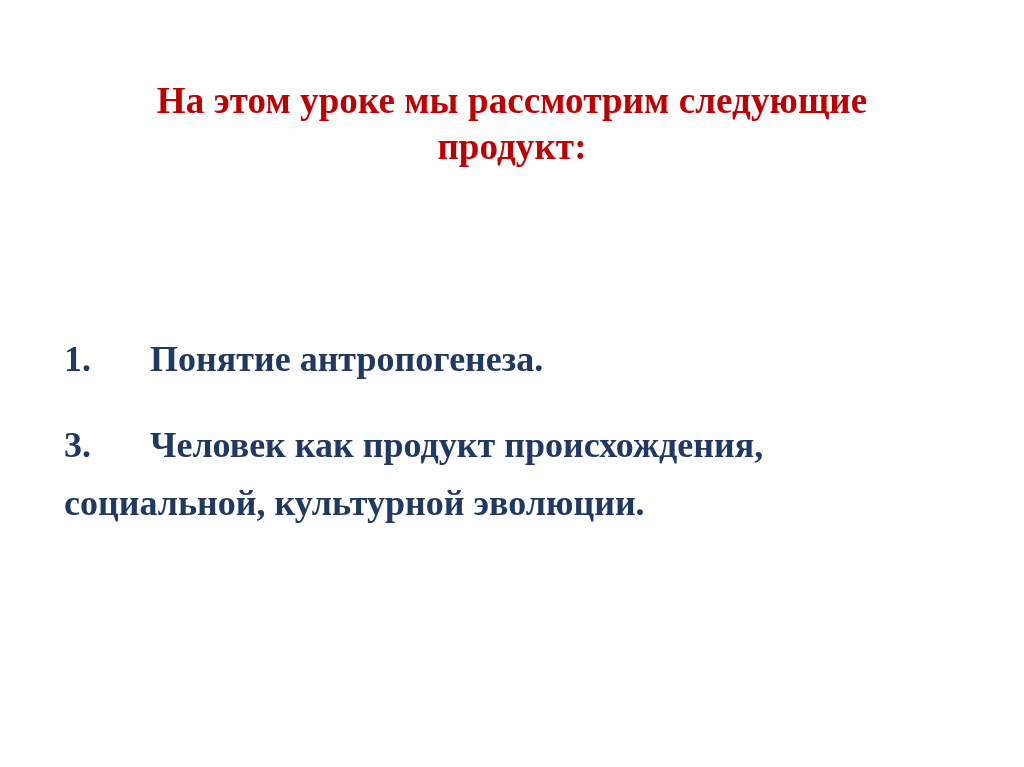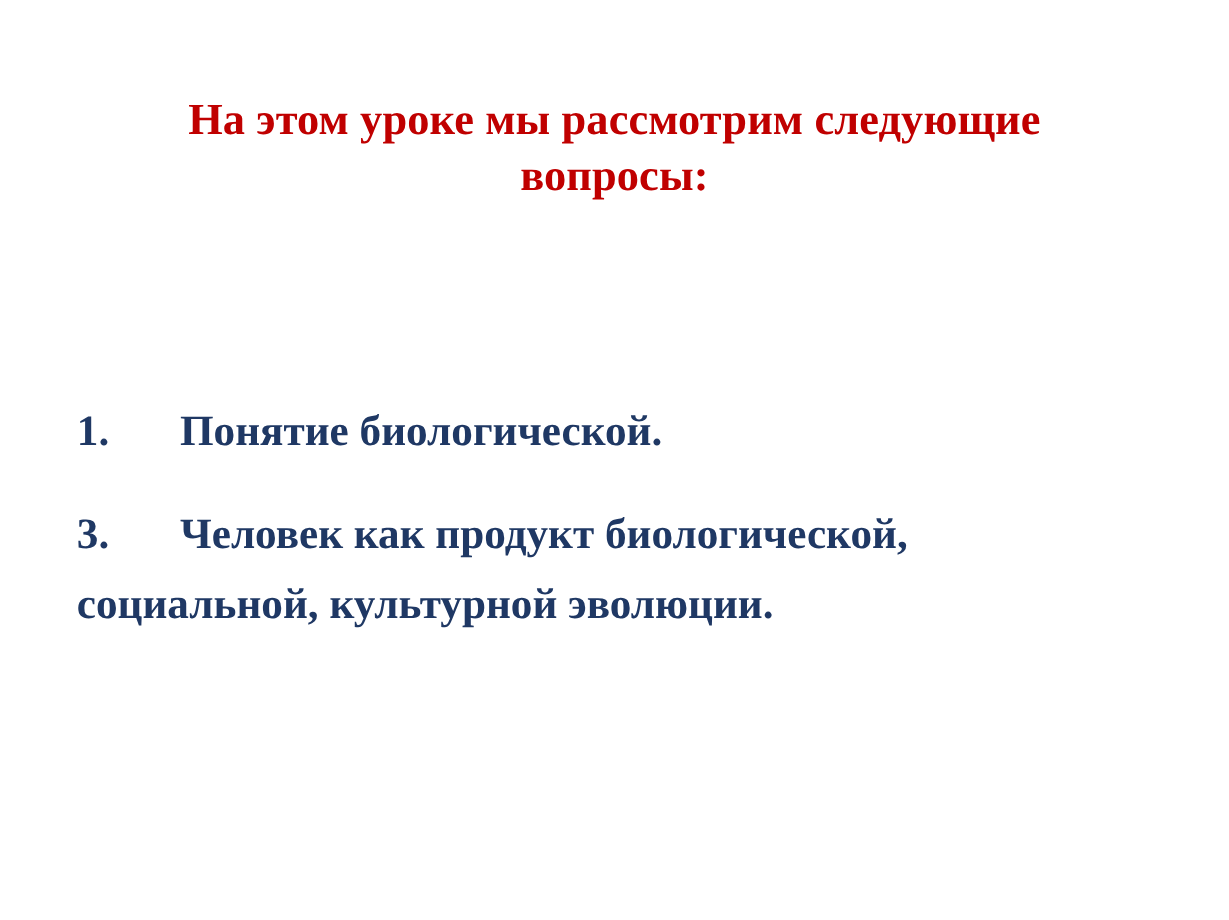--- a/index.html
+++ b/index.html
@@ -87,33 +87,33 @@
   .spacer-1 { height: 14px; }
   .spacer-2 { height: 14px; }
 </style>
 </head>
 <body>
 
 <div class="slide">
 
   <div class="title-block">
     <span class="title-line first">На этом уроке мы рассмотрим следующие</span>
-    <span class="title-line second">вопросы:</span>
+    <span class="title-line second">продукт:</span>
   </div>
 
   <div class="list-block">
 
     <p class="list-item">
-      <span class="num">1.</span><span class="body">Понятие биологической.</span>
+      <span class="num">1.</span><span class="body">Понятие антропогенеза.</span>
     </p>
 
     <div class="spacer-1"></div>
 
 
     <div class="spacer-2"></div>
 
     <p class="list-item wrapping">
-      <span class="num">3.</span><span class="body">Человек как продукт биологической, социальной, культурной эволюции.</span>
+      <span class="num">3.</span><span class="body">Человек как продукт происхождения, социальной, культурной эволюции.</span>
     </p>
 
   </div>
 
 </div>
 
 </body></html>

